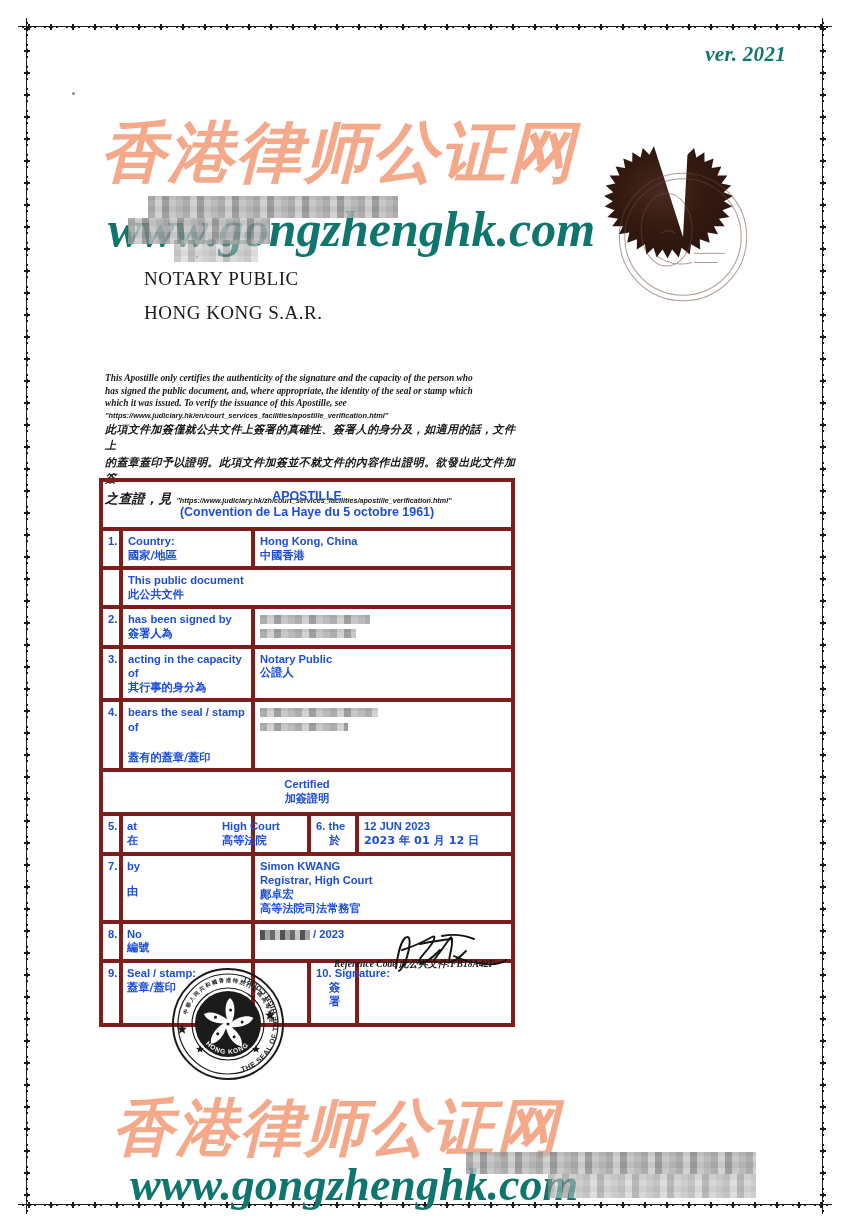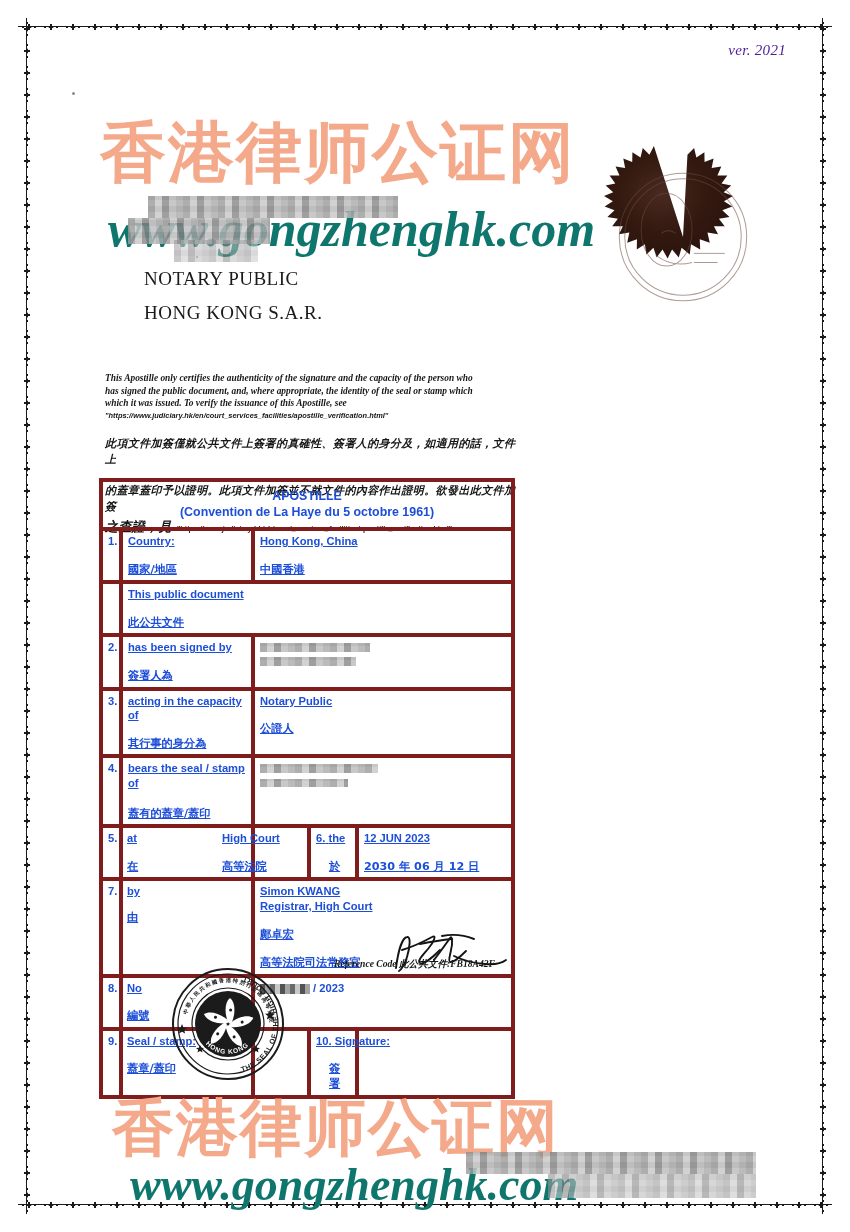--- a/index.html
+++ b/index.html
@@ -35,27 +35,27 @@
       radial-gradient(ellipse 1.4px 5px at 9px 11px,#1a1a1a 60%,transparent 62%),
       radial-gradient(ellipse 3.4px 1.1px at 9px 5px,#1a1a1a 60%,transparent 62%),
       radial-gradient(ellipse 3.4px 1.1px at 9px 17px,#1a1a1a 60%,transparent 62%),
       linear-gradient(to right,transparent 8px,#1a1a1a 8px,#1a1a1a 9.1px,transparent 9.1px);
     background-size:18px 22px;background-repeat:repeat-y;background-position:0 0;}
 
   
   #version{
     position:absolute;right:64px;top:42px;
     font-family:"Liberation Serif","DejaVu Serif",serif;
-    font-style:italic;font-weight:normal;font-size:15px;letter-spacing:.3px;color:#4c1d95;
+    font-style:italic;font-weight:bold;font-size:21px;letter-spacing:.3px;color:#0f766e;
   }
 
   
   .wm{position:absolute;pointer-events:none;user-select:none;
       font-family:"DejaVu Sans","Liberation Sans",sans-serif;}
-  .wm-cn{font-weight:bold;color:#f4a98b;letter-spacing:2px;white-space:nowrap;}
+  .wm-cn{font-weight:bold;color:#f4a98b;letter-spacing:2px;white-space:nowrap;font-style:italic;}
   .wm-url{font-style:italic;font-weight:bold;color:#0f766e;white-space:nowrap;
           font-family:Liberation Serif, serif;}
   #wm-cn-top{left:100px;top:108px;font-size:66px;}
   #wm-url-top{left:108px;top:200px;font-size:50px;}
   #wm-cn-bot{left:112px;top:1086px;font-size:62px;}
   #wm-url-bot{left:130px;top:1158px;font-size:46px;}
 
   
   .mosaic{position:absolute;
     background-image:
@@ -81,22 +81,22 @@
 
   
   #tbl{position:absolute;left:99px;top:478px;width:412px;border-collapse:collapse;
        table-layout:fixed;background:transparent;}
   #tbl td{border:4px solid #7f1d1d;padding:3px 5px;vertical-align:top;
           font-family:"Liberation Sans","DejaVu Sans",sans-serif;
           font-size:11.2px;line-height:14.6px;color:#1d4ed8;font-weight:bold;}
   #tbl td.num{width:18px;text-align:left;padding-right:0;}
   #tbl .ctr{text-align:center;}
   #tbl .title{font-size:12.4px;line-height:16px;padding:6px 4px 7px;}
-  .cn{font-family:"DejaVu Sans","Liberation Sans",sans-serif;font-weight:bold;margin-top:14px;}
-  .lbl{display:block;text-decoration:underline;}
+  .cn{font-family:"DejaVu Sans","Liberation Sans",sans-serif;font-weight:bold;}
+  .lbl{display:block;}
 
   
   #notary-seal{position:absolute;left:592px;top:146px;width:182px;height:182px;}
   #court-seal{position:absolute;left:168px;top:964px;width:120px;height:120px;}
   #signature{position:absolute;left:390px;top:930px;width:120px;height:46px;}
   #refcode{position:absolute;left:334px;top:958px;
     font-family:"Liberation Serif","DejaVu Serif",serif;
     font-style:italic;font-weight:bold;font-size:9.6px;color:#161616;white-space:nowrap;}
   #refcode .cn{font-style:italic;font-size:9.6px;}
 
@@ -237,38 +237,44 @@
       <td style="height:54px;">
         <span class="lbl">bears the seal / stamp of</span>
         <span class="lbl cn" style="margin-top:16px;">蓋有的蓋章/蓋印</span>
       </td>
       <td colspan="3">
         <span class="mosaic" style="position:relative;display:inline-block;width:118px;height:9px;top:1px;"></span><br>
         <span class="mosaic" style="position:relative;display:inline-block;width:88px;height:8px;"></span>
       </td>
     </tr>
 
+    <tr>
+      <td class="ctr" colspan="5" style="padding:5px 4px 6px;">
+        <span class="lbl">Certified</span>
+        <span class="lbl cn">加簽證明</span>
+      </td>
+    </tr>
 
     <tr>
       <td class="num">5.</td>
       <td style="padding-left:4px;">
         <span class="lbl">at</span>
         <span class="lbl cn">在</span>
       </td>
       <td style="border-left:1px solid #1d1d1d;">
         <span class="lbl" style="margin-left:-38px;width:120px;">High Court</span>
         <span class="lbl cn" style="margin-left:-38px;width:120px;">高等法院</span>
       </td>
       <td>
         <span class="lbl"><span>6.</span>&nbsp;<span>the</span></span>
         <span class="lbl cn" style="margin-left:13px;">於</span>
       </td>
       <td>
         <span class="lbl">12 JUN 2023</span>
-        <span class="lbl cn">2030 年 06 月 12 日</span>
+        <span class="lbl cn">2023 年 01 月 12 日</span>
       </td>
     </tr>
 
     <tr>
       <td class="num">7.</td>
       <td style="padding-left:4px;">
         <span class="lbl">by</span>
         <span class="lbl cn" style="margin-top:12px;">由</span>
       </td>
       <td colspan="3">

